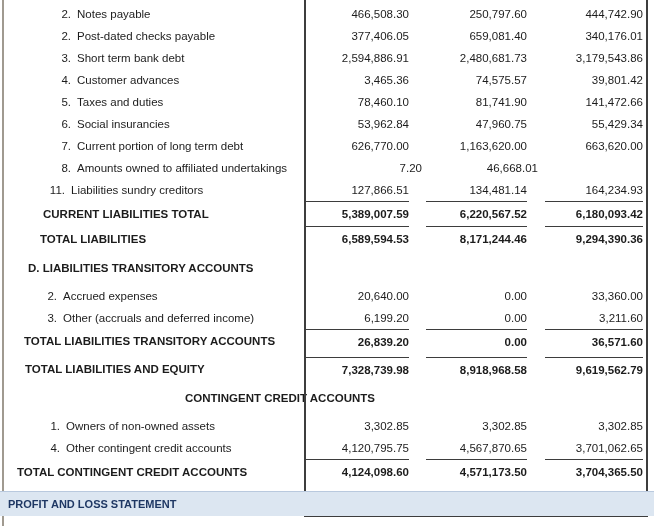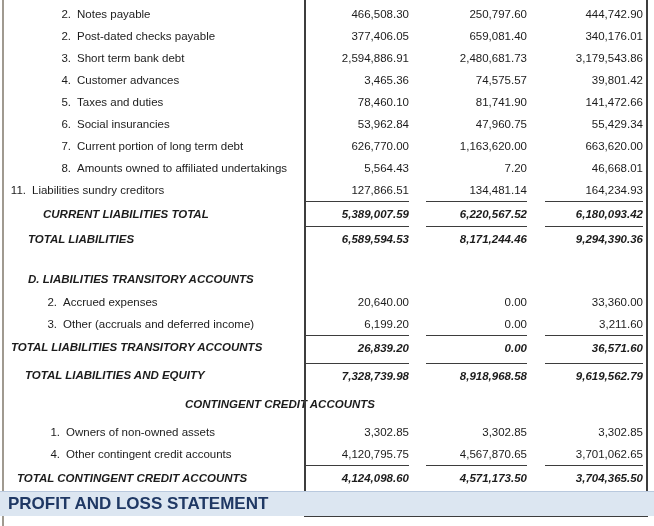--- a/index.html
+++ b/index.html
@@ -24,31 +24,31 @@
   .row .num{flex:none;width:26px;text-align:right;margin-right:6px;}
   .row .val{
     flex:none;box-sizing:border-box;text-align:right;align-self:stretch;
     display:flex;align-items:center;justify-content:flex-end;
     font-variant-numeric:tabular-nums;
   }
   .row .v1{width:105px;}
   .row .v2{width:101px;margin-left:17px;}
   .row .v3{width:98px;margin-left:18px;}
   .row.total{height:25px;}
-  .row.total .lab,.row.total .val,.row.header .lab{font-weight:bold;font-style:italic;}
+  .row.total .lab,.row.total .val,.row.header .lab{font-weight:bold;}
   .row.lined .val{border-top:1.6px solid #3d3d3d;}
   .row.header{height:22px;}
 
   
   .band{
     position:absolute;left:0;top:491px;width:654px;height:25px;
     background:#dce6f1;border-top:1px solid #b9c9de;box-sizing:border-box;
     display:flex;align-items:center;
   }
-  .band .band-title{font-size:17px;font-weight:bold;color:#1f3864;padding-left:8px;}
+  .band .band-title{font-size:11px;font-weight:bold;color:#1f3864;padding-left:8px;}
 </style>
 </head>
 <body>
 
 <div class="screen">
   <div class="rows">
       <div class="row item">
         <div class="lab" style="padding-left: 45px;">
           <span class="num">2.</span>
           <span>Notes payable</span>
@@ -109,46 +109,45 @@
         </div>
         <div class="val v1">626,770.00</div>
         <div class="val v2">1,163,620.00</div>
         <div class="val v3">663,620.00</div>
       </div>
       <div class="row item">
         <div class="lab" style="padding-left: 45px;">
           <span class="num">8.</span>
           <span>Amounts owned to affiliated undertakings</span>
         </div>
-        <div class="val v1">5,564.43</div>
         <div class="val v2">7.20</div>
         <div class="val v3">46,668.01</div>
       </div>
       <div class="row item">
-        <div class="lab" style="">
+        <div class="lab" style="padding-left: 39px;">
           <span class="num">11.</span>
           <span>Liabilities sundry creditors</span>
         </div>
         <div class="val v1">127,866.51</div>
         <div class="val v2">134,481.14</div>
         <div class="val v3">164,234.93</div>
       </div>
       <div class="row total lined">
         <div class="lab" style="padding-left: 43px;">CURRENT LIABILITIES TOTAL</div>
         <div class="val v1">5,389,007.59</div>
         <div class="val v2">6,220,567.52</div>
         <div class="val v3">6,180,093.42</div>
       </div>
       <div class="row total lined">
-        <div class="lab" style="padding-left: 28px;">TOTAL LIABILITIES</div>
+        <div class="lab" style="padding-left: 40px;">TOTAL LIABILITIES</div>
         <div class="val v1">6,589,594.53</div>
         <div class="val v2">8,171,244.46</div>
         <div class="val v3">9,294,390.36</div>
       </div>
-      <div class="row header" style="margin-top: 12px; align-items: flex-end;">
+      <div class="row header" style="margin-top: 6px;">
         <div class="lab" style="padding-left: 28px;">D. LIABILITIES TRANSITORY ACCOUNTS</div>
       </div>
       <div class="row item" style="margin-top: 6px;">
         <div class="lab" style="padding-left: 31px;">
           <span class="num">2.</span>
           <span>Accrued expenses</span>
         </div>
         <div class="val v1">20,640.00</div>
         <div class="val v2">0.00</div>
         <div class="val v3">33,360.00</div>
@@ -156,21 +155,21 @@
       <div class="row item">
         <div class="lab" style="padding-left: 31px;">
           <span class="num">3.</span>
           <span>Other (accruals and deferred income)</span>
         </div>
         <div class="val v1">6,199.20</div>
         <div class="val v2">0.00</div>
         <div class="val v3">3,211.60</div>
       </div>
       <div class="row total lined" style="height: 24px;">
-        <div class="lab" style="padding-left: 11px;">TOTAL LIABILITIES TRANSITORY ACCOUNTS</div>
+        <div class="lab" style="padding-left: 24px;">TOTAL LIABILITIES TRANSITORY ACCOUNTS</div>
         <div class="val v1">26,839.20</div>
         <div class="val v2">0.00</div>
         <div class="val v3">36,571.60</div>
       </div>
       <div class="row total lined" style="margin-top: 4px; height: 24px;">
         <div class="lab" style="padding-left: 25px;">TOTAL LIABILITIES AND EQUITY</div>
         <div class="val v1">7,328,739.98</div>
         <div class="val v2">8,918,968.58</div>
         <div class="val v3">9,619,562.79</div>
       </div>

